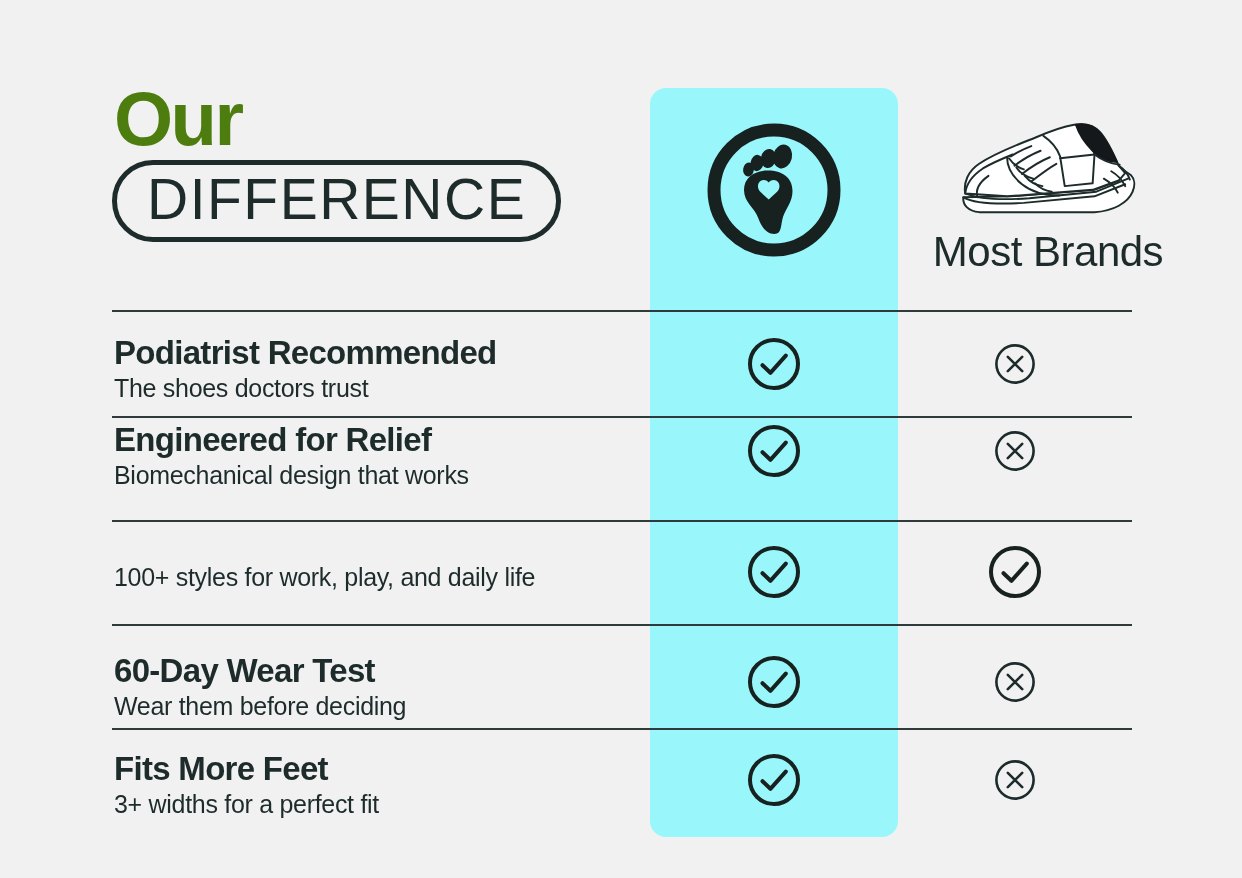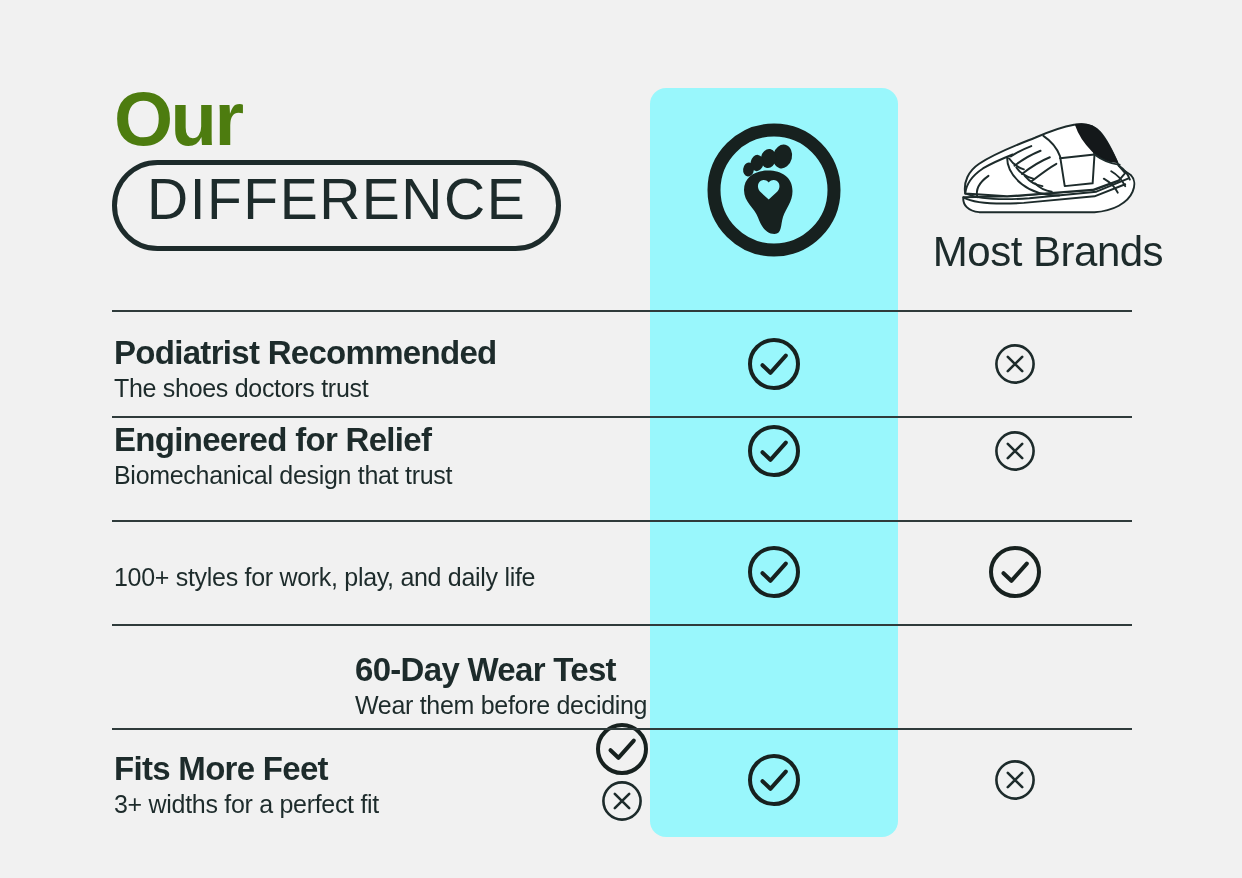--- a/index.html
+++ b/index.html
@@ -28,21 +28,21 @@
   .title-block{position:absolute;left:112px;top:84px;}
   .title-our{
     font-size:76px;line-height:0.92;
     font-weight:700;letter-spacing:-2.5px;
     color:#4d7c0f;margin:0 0 6px 2px;
   }
   .title-pill{
     display:inline-block;
     border:5px solid #1D2B2B;
     border-radius:999px;
-    padding:6px 30px 18px 30px;
+    padding:6px 30px 9px 30px;
     line-height:1;
   }
   .title-diff{
     font-size:57px;
     font-weight:400;
     letter-spacing:1.5px;
     color:#1D2B2B;
     white-space:nowrap;
   }
 
@@ -205,21 +205,21 @@
           <svg class="mark-cross" width="46" height="46" viewBox="0 0 46 46">
     <circle cx="23" cy="23" r="18.6" fill="none" stroke="#1D2B2B" stroke-width="2.6"></circle>
     <path d="M15.8 15.8 L30.2 30.2 M30.2 15.8 L15.8 30.2" fill="none" stroke="#1D2B2B" stroke-width="2.6" stroke-linecap="round"></path>
   </svg>
         </div>
       </div>
       <div class="row-sep" style="top: 106px;"></div>
       <div class="row" style="top: 89px;">
         <div class="cell-feature">
           <div class="feature-title">Engineered for Relief</div>
-          <div class="feature-sub">Biomechanical design that trust</div>
+          <div class="feature-sub">Biomechanical design that works</div>
         </div>
         <div class="cell-mark ours">
           <svg class="mark-check" width="58" height="58" viewBox="0 0 58 58">
     <circle cx="29" cy="29" r="24" fill="none" stroke="#17211F" stroke-width="4"></circle>
     <path d="M17.5 30.2 L25.4 37.8 L40.8 20.6" fill="none" stroke="#17211F" stroke-width="4" stroke-linecap="round" stroke-linejoin="round"></path>
   </svg>
         </div>
         <div class="cell-mark brands">
           <svg class="mark-cross" width="46" height="46" viewBox="0 0 46 46">
     <circle cx="23" cy="23" r="18.6" fill="none" stroke="#1D2B2B" stroke-width="2.6"></circle>
@@ -239,21 +239,21 @@
   </svg>
         </div>
         <div class="cell-mark brands">
           <svg class="mark-check" width="58" height="58" viewBox="0 0 58 58">
     <circle cx="29" cy="29" r="24" fill="none" stroke="#17211F" stroke-width="4"></circle>
     <path d="M17.5 30.2 L25.4 37.8 L40.8 20.6" fill="none" stroke="#17211F" stroke-width="4" stroke-linecap="round" stroke-linejoin="round"></path>
   </svg>
         </div>
       </div>
       <div class="row-sep" style="top: 314px;"></div>
-      <div class="row" style="top: 332px; flex-direction: column;">
+      <div class="row" style="top: 320px;">
         <div class="cell-feature">
           <div class="feature-title">60-Day Wear Test</div>
           <div class="feature-sub">Wear them before deciding</div>
         </div>
         <div class="cell-mark ours">
           <svg class="mark-check" width="58" height="58" viewBox="0 0 58 58">
     <circle cx="29" cy="29" r="24" fill="none" stroke="#17211F" stroke-width="4"></circle>
     <path d="M17.5 30.2 L25.4 37.8 L40.8 20.6" fill="none" stroke="#17211F" stroke-width="4" stroke-linecap="round" stroke-linejoin="round"></path>
   </svg>
         </div>

